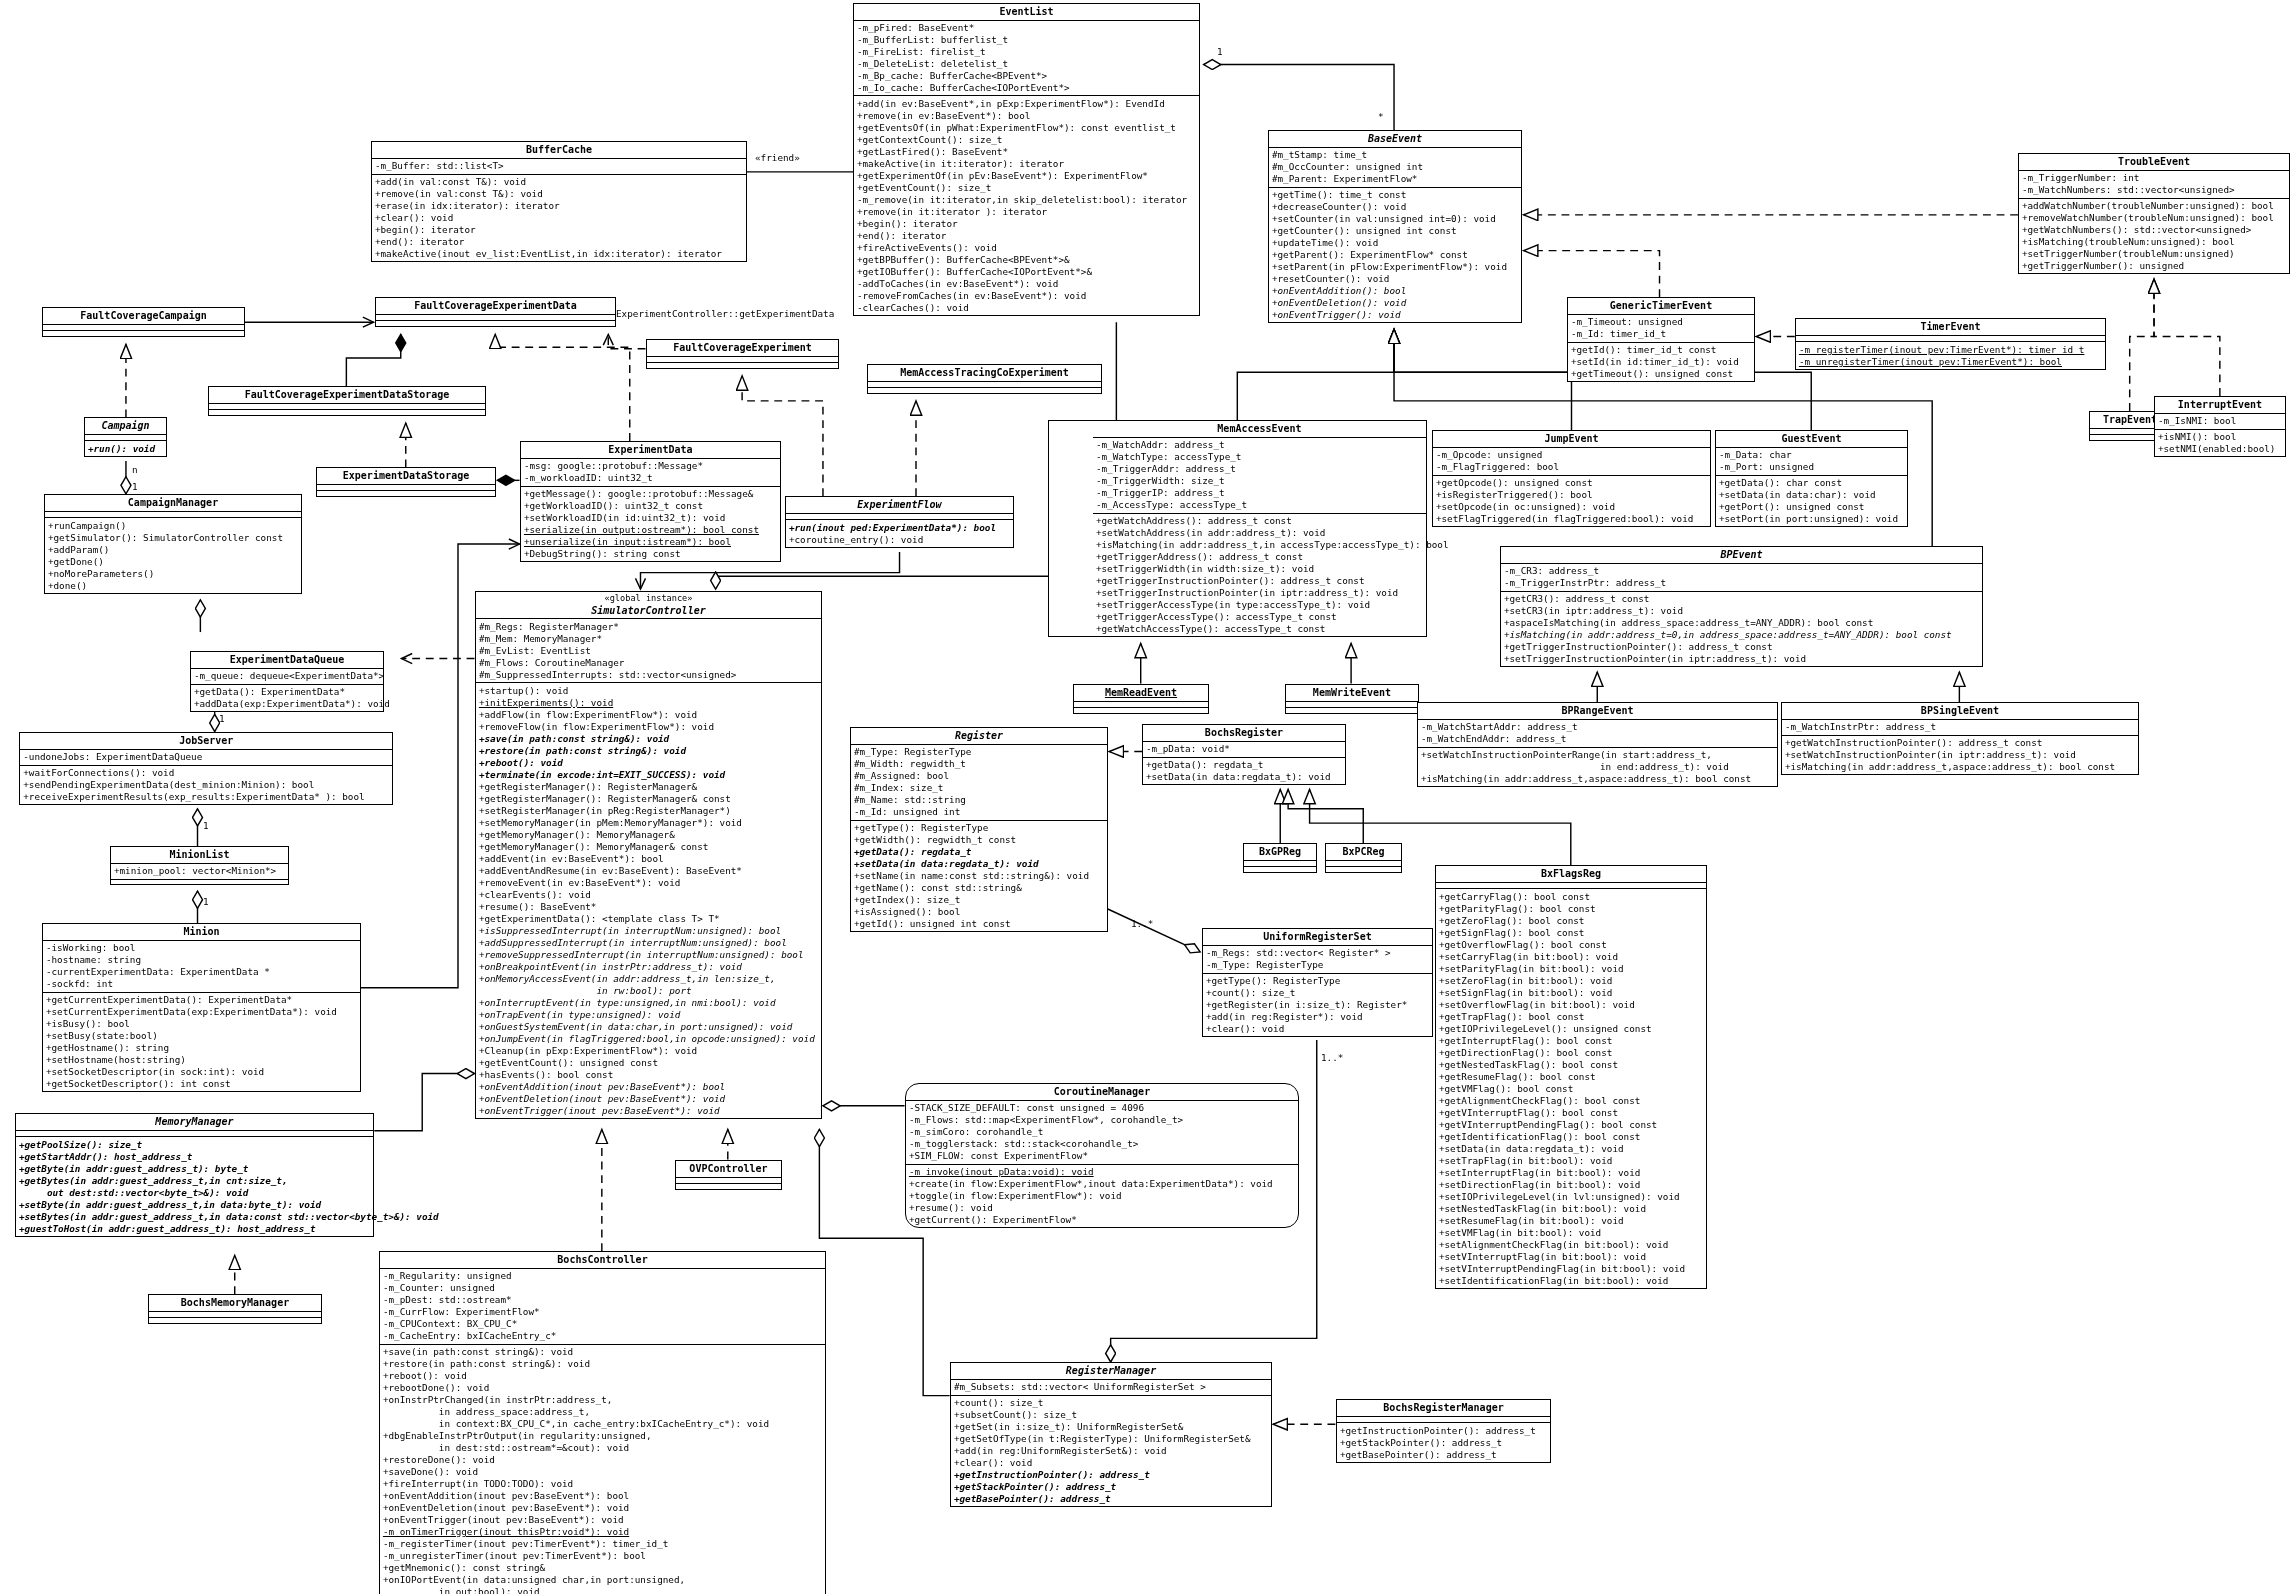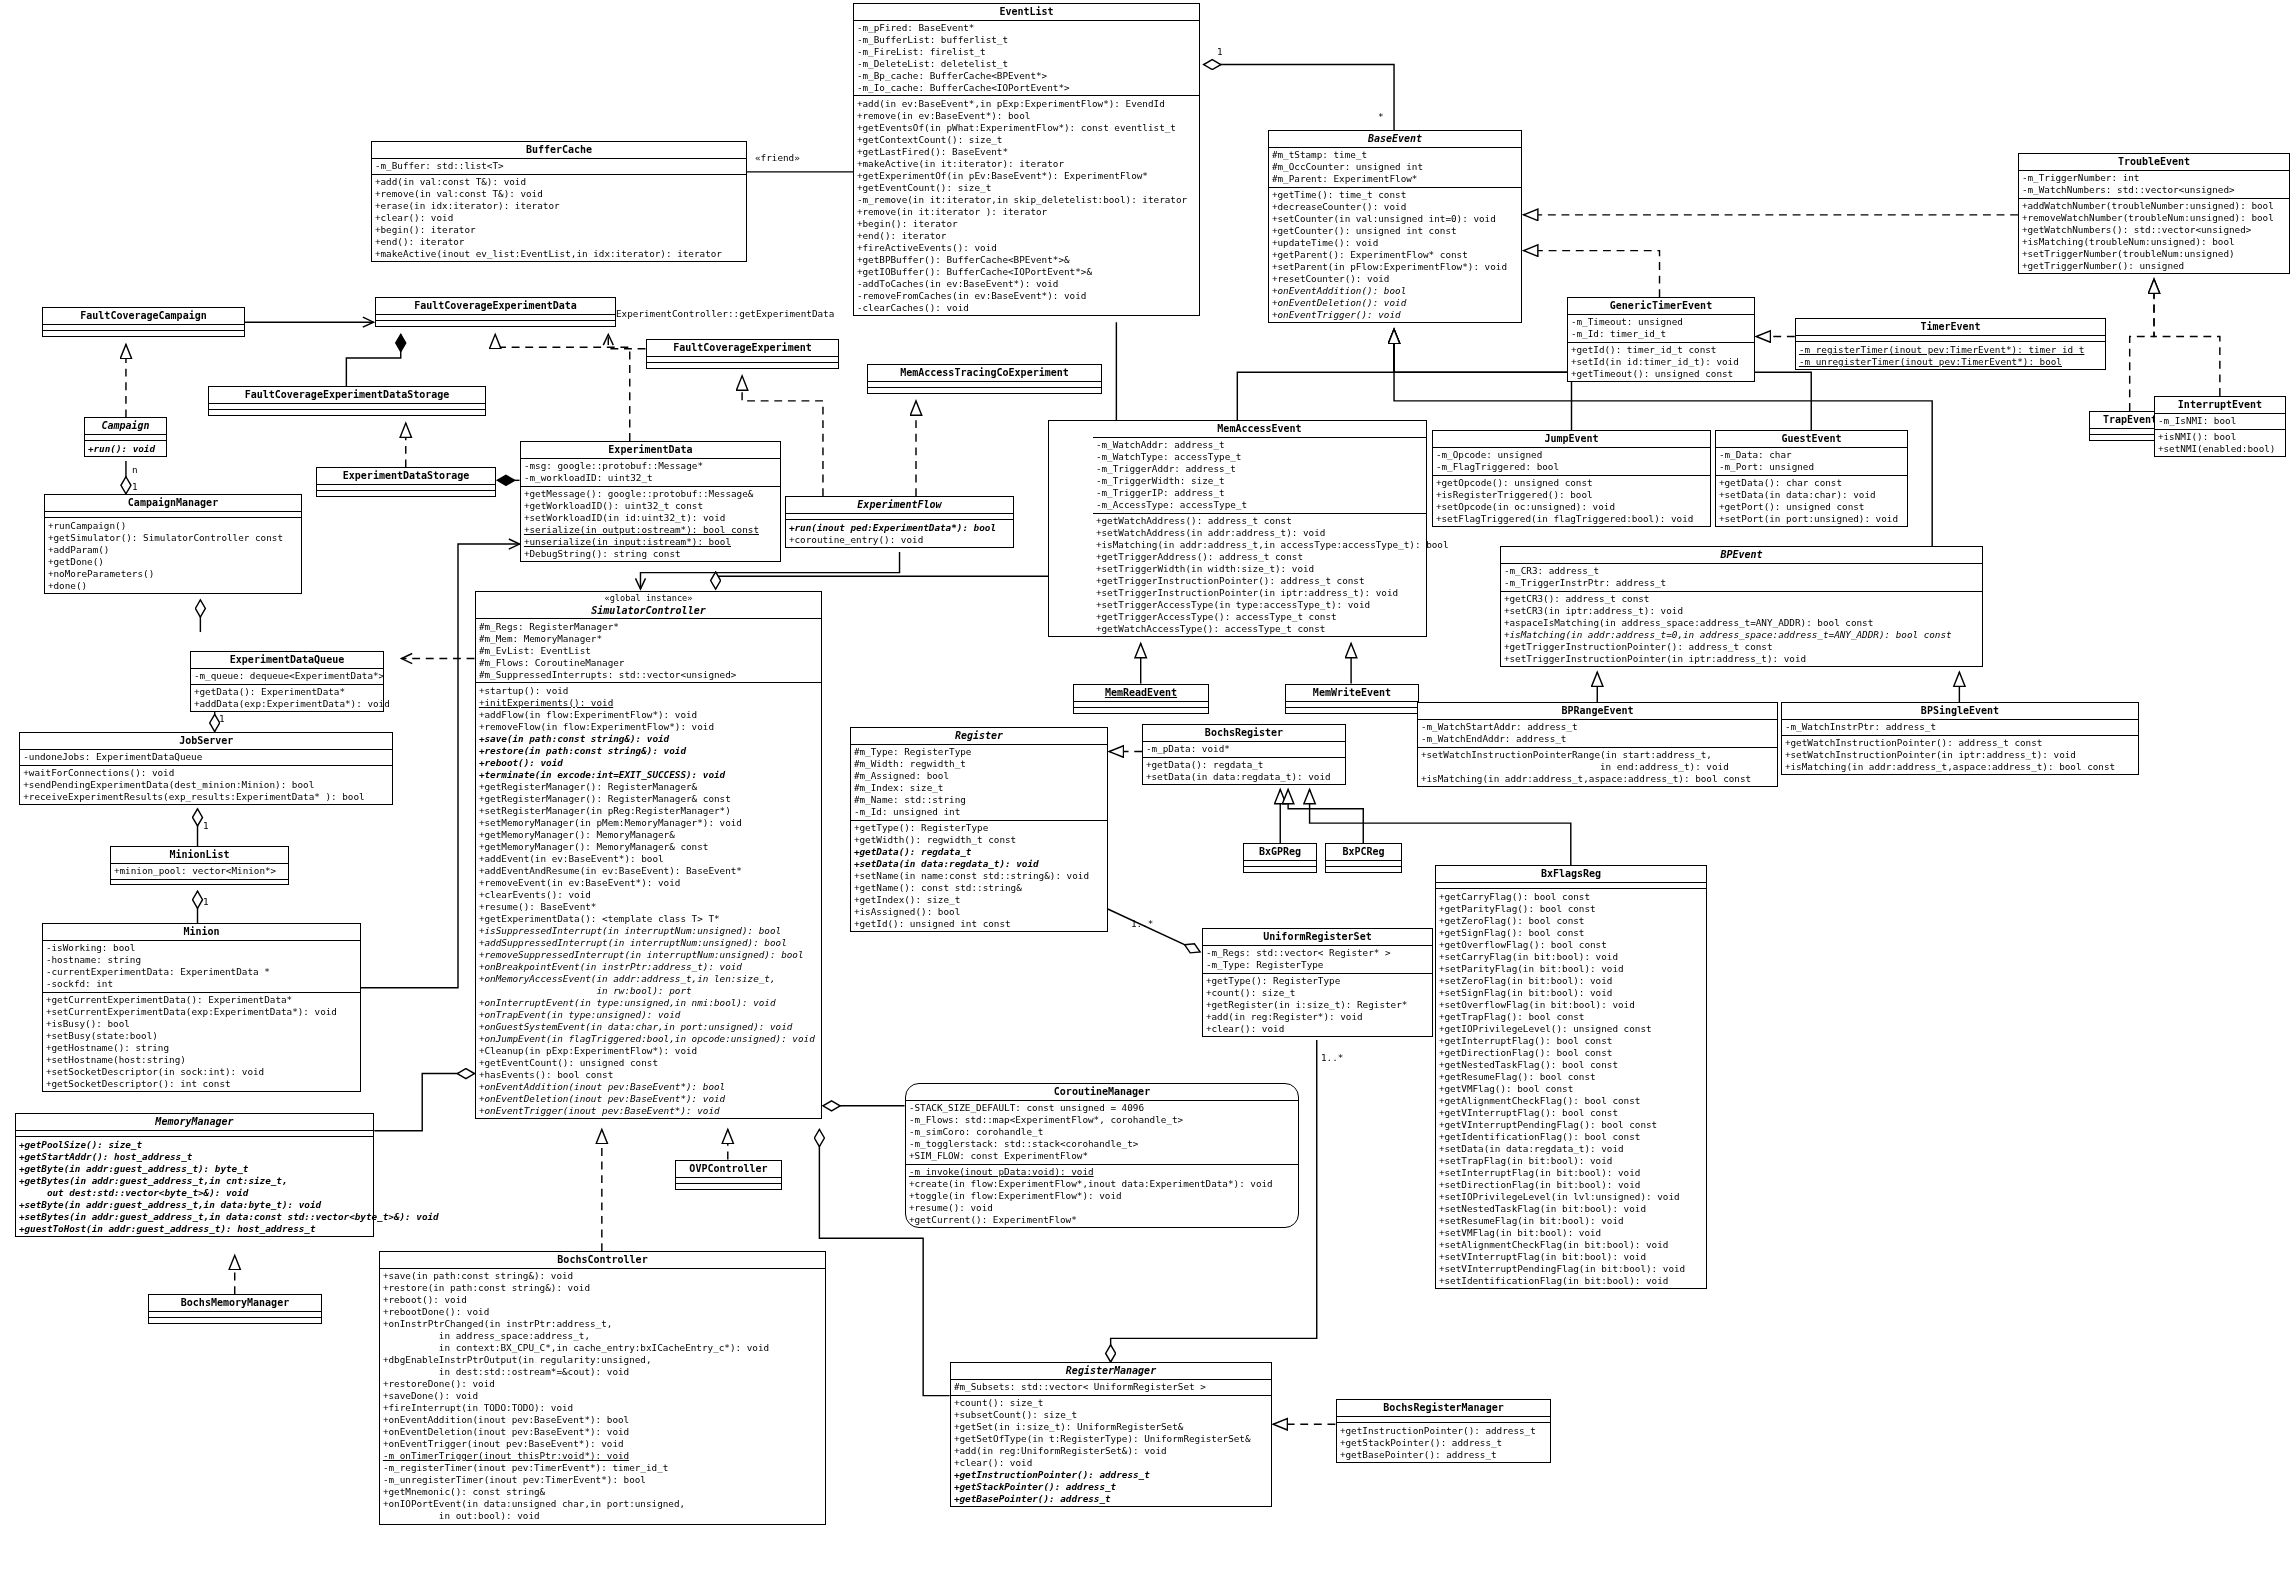--- a/index.html
+++ b/index.html
@@ -559,20 +559,28 @@
         <div class="nm">OVPController</div>
       </div>
       <div class="sec"></div>
       <div class="sec"></div>
     </div>
     <div class="cls" style="left: 379px; top: 1251px; width: 447px;">
       <div class="hd">
         <div class="nm">BochsController</div>
       </div>
       <div class="sec">
+        <div class="ln">-m_Regularity: unsigned</div>
+        <div class="ln">-m_Counter: unsigned</div>
+        <div class="ln">-m_pDest: std::ostream*</div>
+        <div class="ln">-m_CurrFlow: ExperimentFlow*</div>
+        <div class="ln">-m_CPUContext: BX_CPU_C*</div>
+        <div class="ln">-m_CacheEntry: bxICacheEntry_c*</div>
+      </div>
+      <div class="sec">
         <div class="ln">+save(in path:const string&amp;): void</div>
         <div class="ln">+restore(in path:const string&amp;): void</div>
         <div class="ln">+reboot(): void</div>
         <div class="ln">+rebootDone(): void</div>
         <div class="ln">+onInstrPtrChanged(in instrPtr:address_t,</div>
         <div class="ln">          in address_space:address_t,</div>
         <div class="ln">          in context:BX_CPU_C*,in cache_entry:bxICacheEntry_c*): void</div>
         <div class="ln">+dbgEnableInstrPtrOutput(in regularity:unsigned,</div>
         <div class="ln">          in dest:std::ostream*=&amp;cout): void</div>
         <div class="ln">+restoreDone(): void</div>

